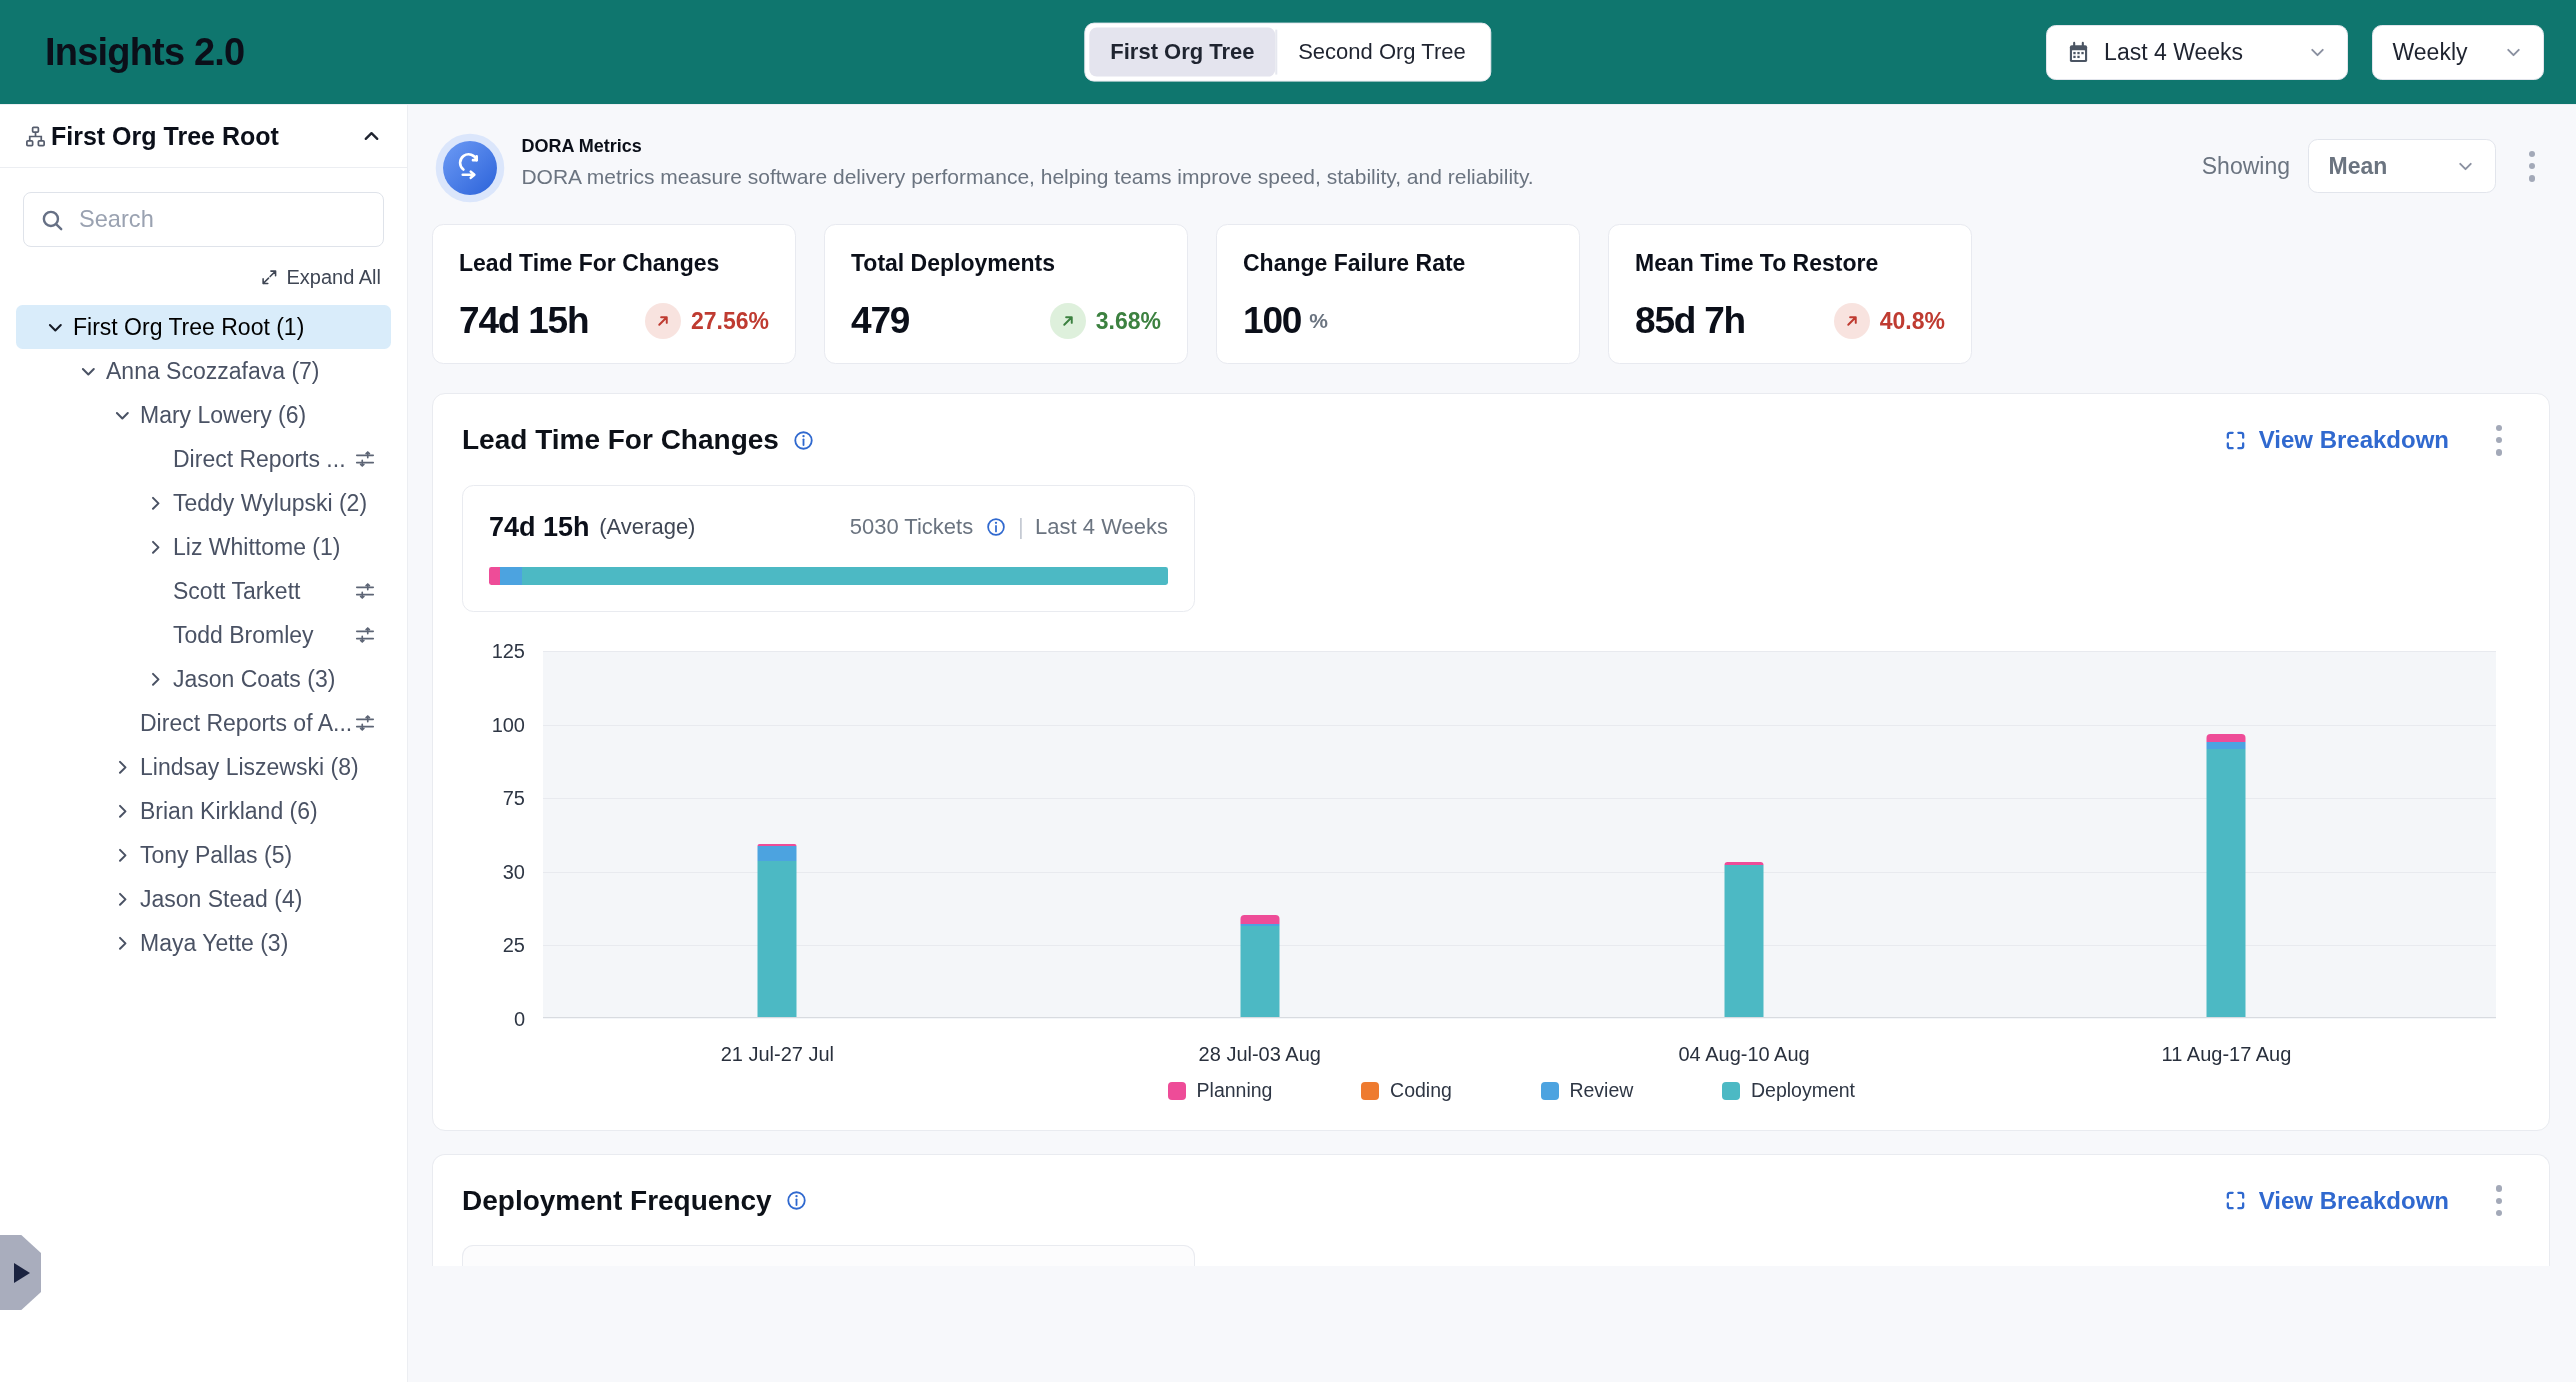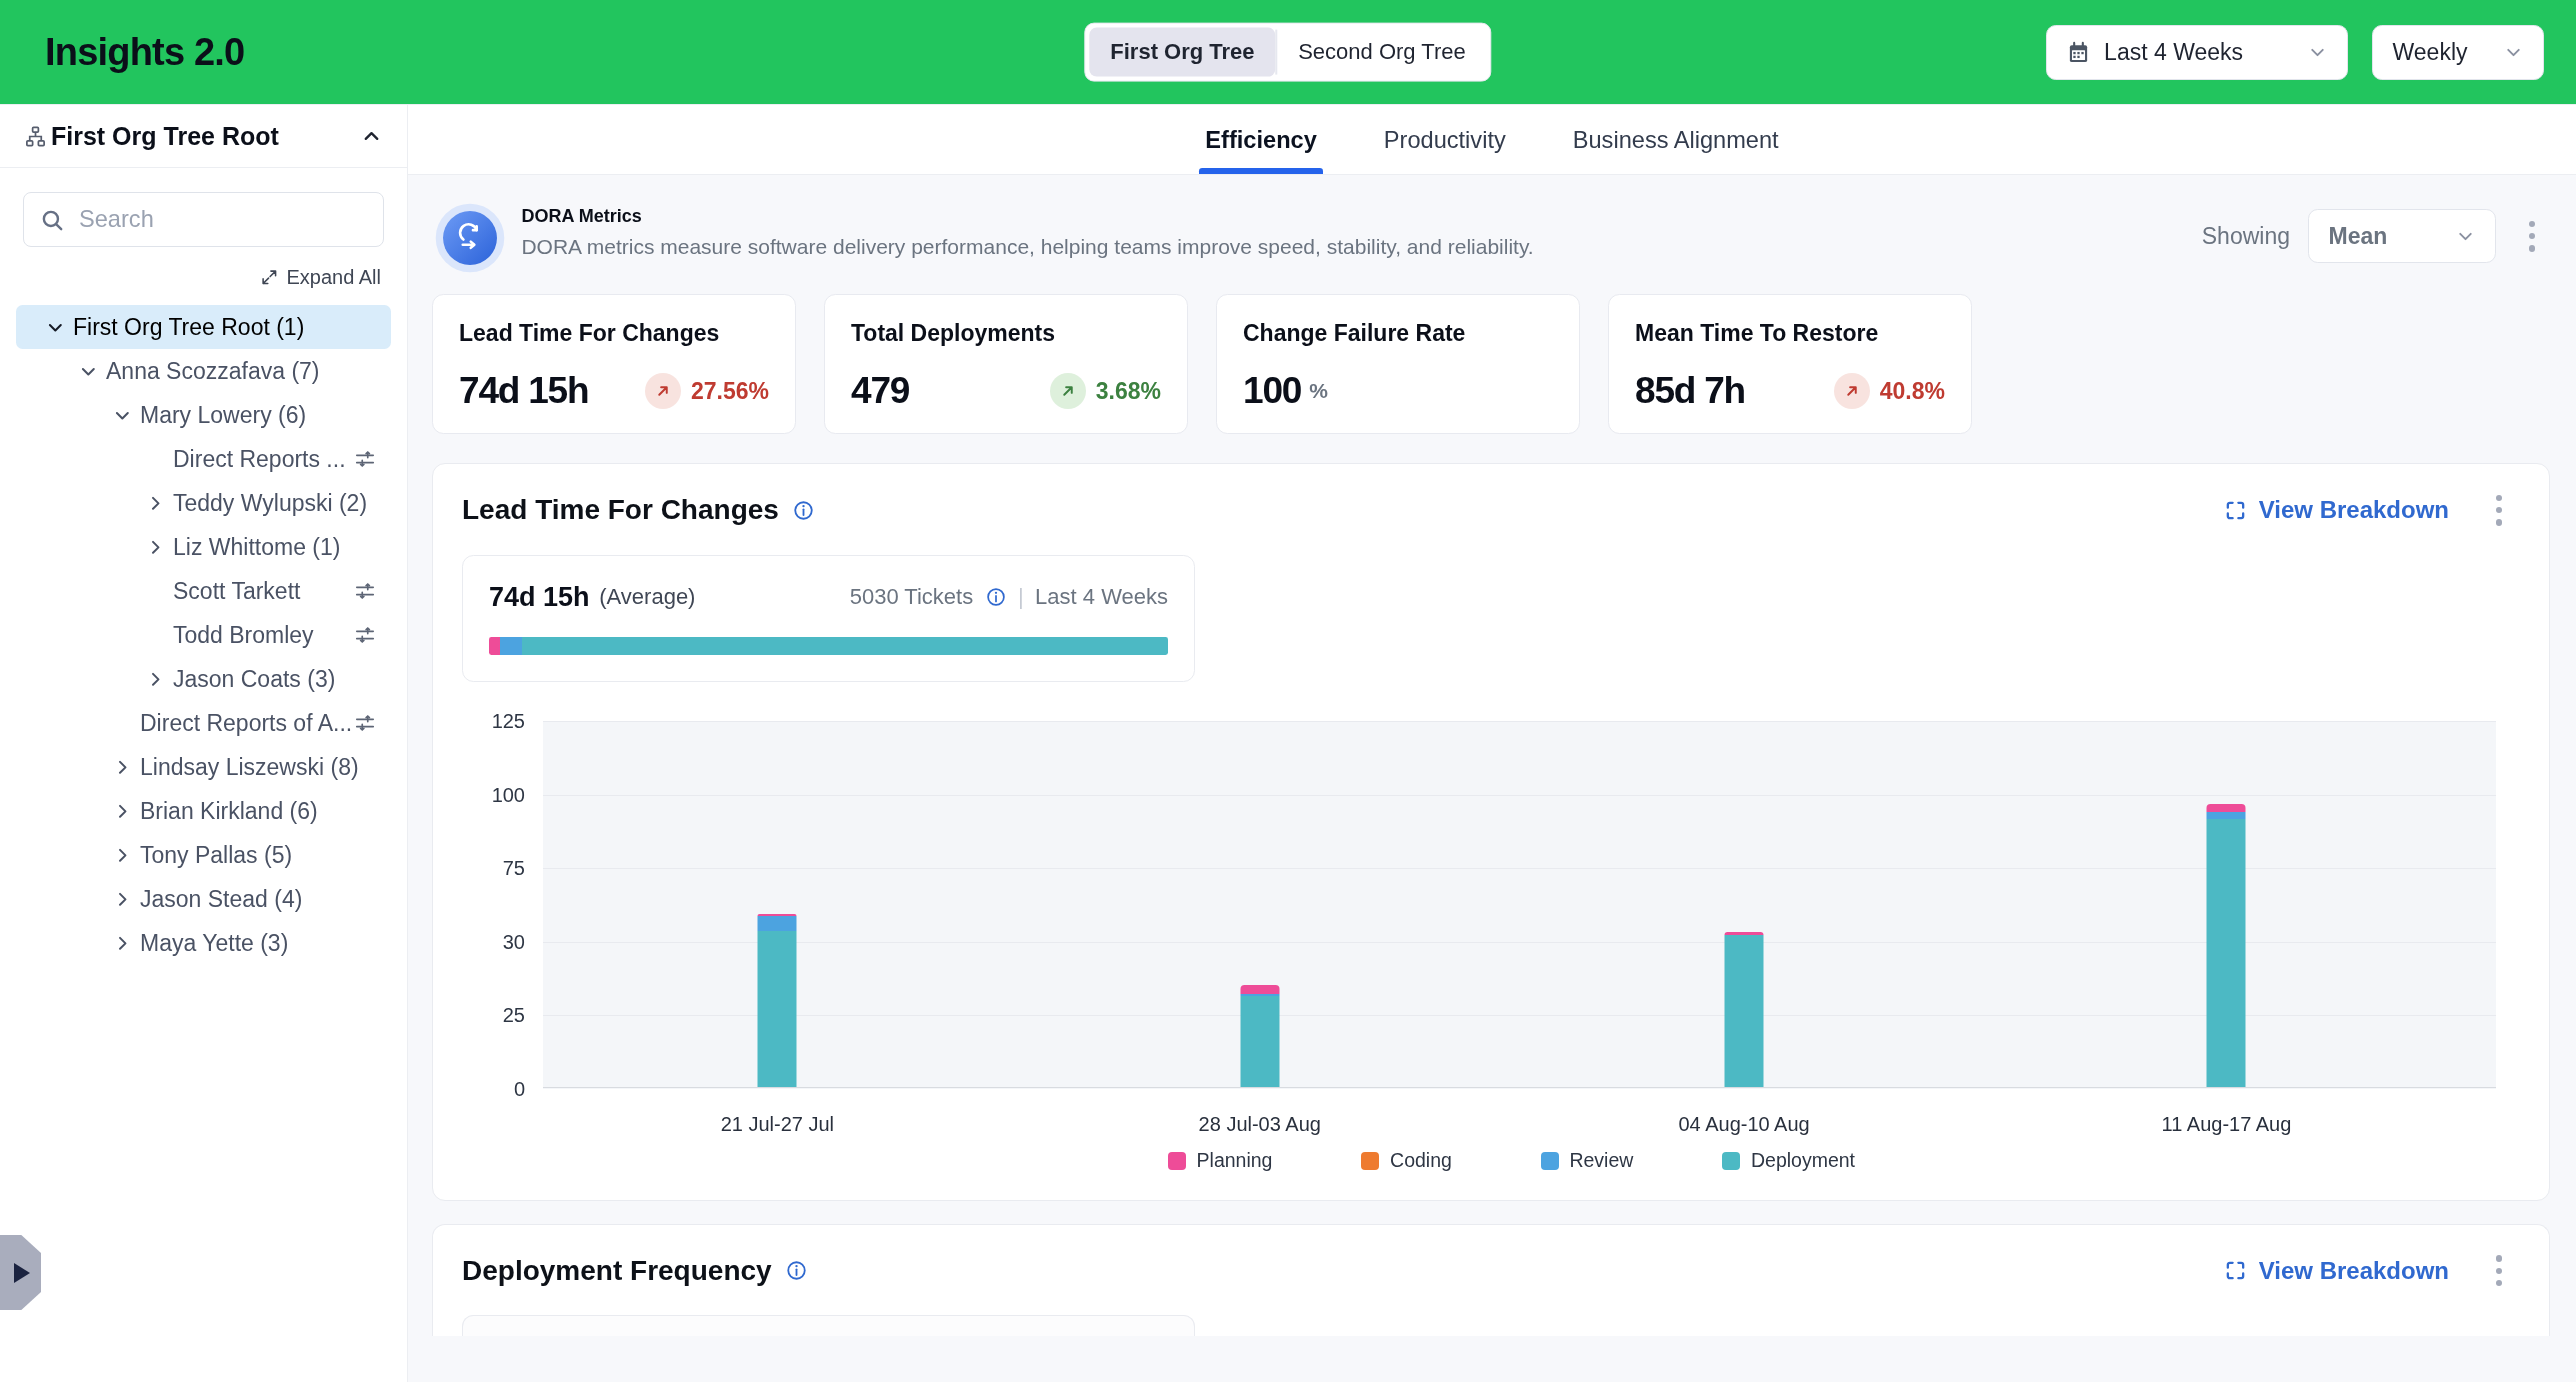--- a/index.html
+++ b/index.html
@@ -1,21 +1,21 @@
 <!DOCTYPE html>
 <html style="font-size:13px"><head>
 <meta charset="utf-8">
 <style>
   * { box-sizing: border-box; margin: 0; padding: 0; }
   html,body { width:2576px; height:1382px; }
   body { font-family:"Liberation Sans", sans-serif; background:#fff; color:#111827; overflow:hidden; }
   .app { width:2576px; height:1382px; display:flex; flex-direction:column; position:relative; background:#fff; }
 
   
-  .header { height:105px; flex:0 0 auto; display:flex; align-items:center; padding:0 32px 0 45px; background:#22c55e; border-bottom:1.6px solid #eceef2; position:relative; }
+  .header { height:105px; flex:0 0 auto; display:flex; align-items:center; padding:0 32px 0 45px; background:#0f766e; border-bottom:1.6px solid #eceef2; position:relative; }
   .app-title { font-size:38px; font-weight:700; letter-spacing:-0.8px; color:#0b0f19; }
   .toggle-group { position:absolute; left:50%; top:50%; transform:translate(-50%,-50%); display:flex; align-items:stretch; background:#fff; border:1.6px solid #e6e8ef; border-radius:9.7px; padding:4px; }
   .toggle-seg { font-size:22px; color:#1f2430; padding:11.4px 21px; border-radius:7.3px; display:flex; align-items:center; cursor:pointer; }
   .toggle-seg.active { background:#e4e4ee; font-weight:700; }
   .toggle-sep { width:1.6px; background:#e6e8ef; margin:1.6px 0; }
   .hdr-right { margin-left:auto; display:flex; gap:24px; }
   .select { height:55px; background:#fff; border:1.6px solid #e2e5ec; border-radius:9.7px; display:flex; align-items:center; gap:14.6px; padding:0 19.5px; font-size:23px; color:#1f2430; cursor:pointer; }
   .select .chev { color:#8a90a0; display:flex; }
   .sel-date { width:302px; } .sel-date .lbl { flex:1; }
   .sel-gran { width:172px; } .sel-gran .lbl { flex:1; }
@@ -321,25 +321,20 @@
               <svg viewBox="0 0 24 24" width="18.7" height="18.7" fill="none" stroke="currentColor" stroke-width="2.6" stroke-linecap="round" stroke-linejoin="round">
                 <path d="M9 5l7 7-7 7"></path>
               </svg>
             </span>
             <span>Maya Yette (3)</span>
           </div>
         </div>
     </div>
 
     <div class="main">
-      <div class="tabsbar" id="tabsBar">
-          <div class="tab active">Efficiency</div>
-          <div class="tab">Productivity</div>
-          <div class="tab">Business Alignment</div>
-        </div>
 
       <div class="content">
 
         <div class="dora-row">
           <div class="dora-icon">
             <svg viewBox="0 0 24 24" width="31" height="31" fill="none" stroke="#fff" stroke-width="2" stroke-linecap="round">
                 <path d="M16.8 6.3A6.6 6.6 0 106.5 13.6"></path>
                 <path d="M16.8 3.4v2.9h-2.9" stroke-linejoin="round"></path>
                 <path d="M6 17.6h8.2"></path>
                 <path d="M12.2 15.2l2.8 2.4-2.8 2.4" stroke-linejoin="round"></path>

